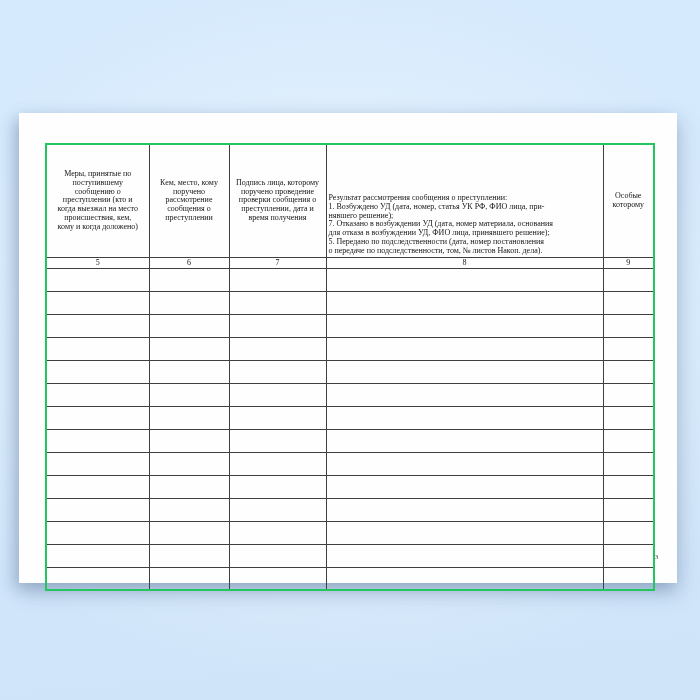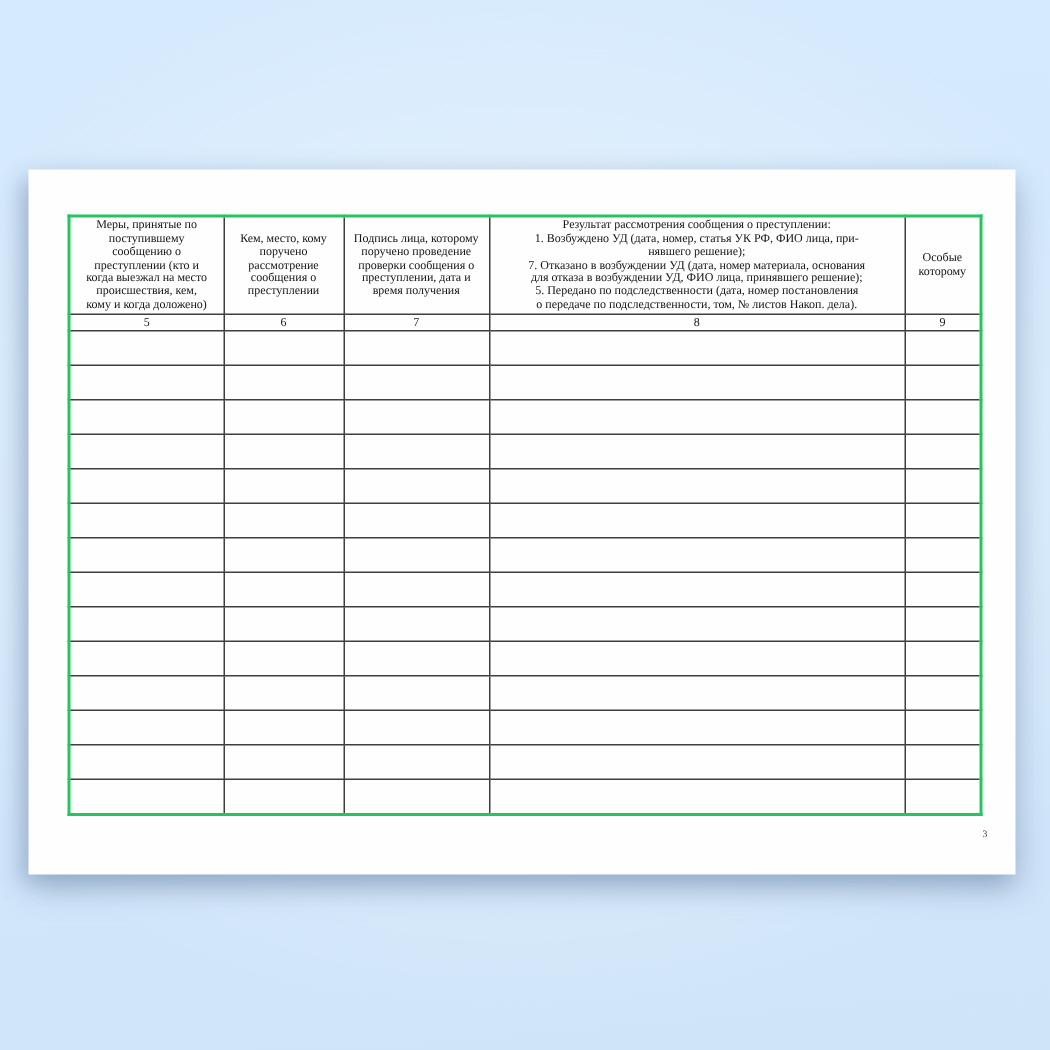--- a/index.html
+++ b/index.html
@@ -49,22 +49,22 @@
   .hdr-row th {
     height: 62px;
     vertical-align: middle;
     text-align: center;
     font-size: 8px;
     line-height: 8.8px;
     padding: 1px 2px;
   }
   .pre { white-space: pre-line; }
   .result-col { text-align: left; padding: 1px 4px; }
-  .hdr-title { text-align: center; white-space: normal; }
-  .hdr-item  { text-align: center; }
+  .hdr-title { text-align: left; white-space: normal; margin-top: 48px; }
+  .hdr-item  { text-align: left; }
   .num-row th {
     height: 10px;
     font-size: 8px;
     line-height: 10px;
     text-align: center;
     vertical-align: middle;
   }
   .doc-table tbody tr { height: 23px; }
   .page-num {
     position: absolute;

